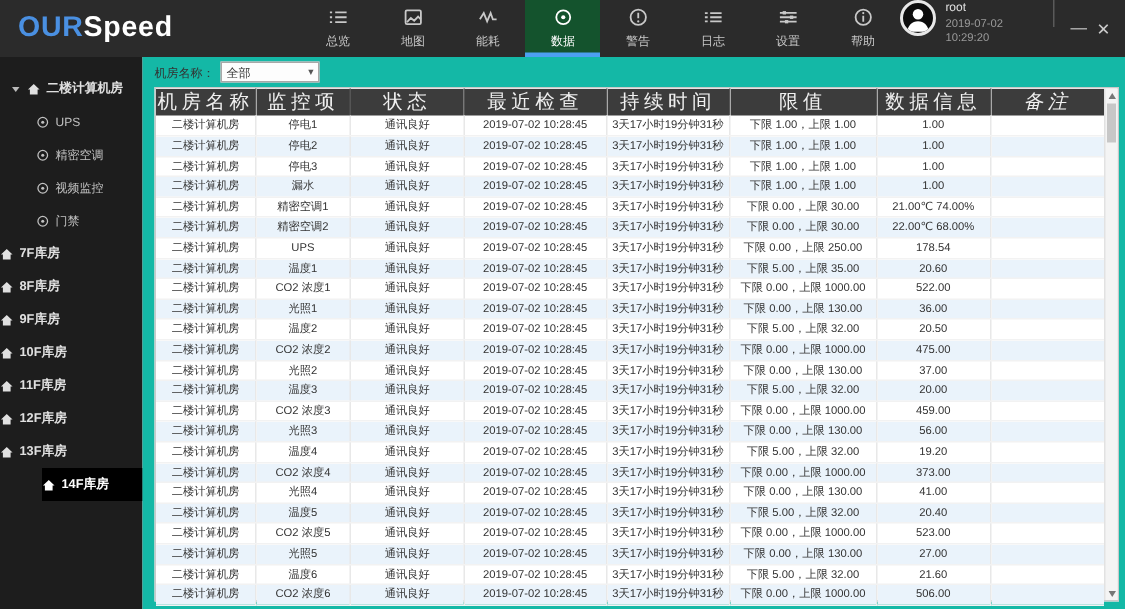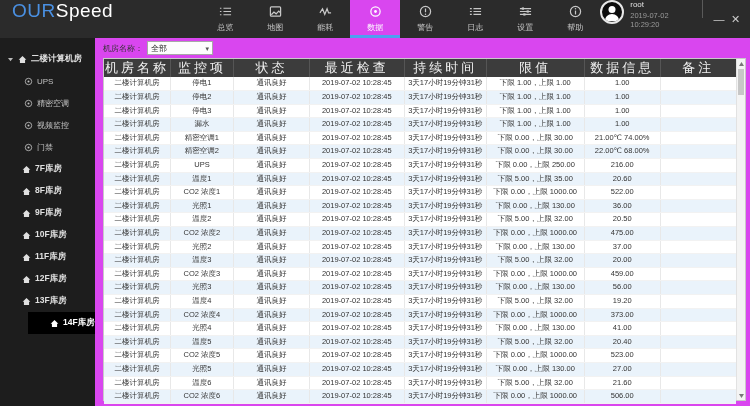--- a/index.html
+++ b/index.html
@@ -2,28 +2,28 @@
 <html><head>
 <meta charset="utf-8">
 <style>
   * { margin:0; padding:0; box-sizing:border-box; }
   html,body { width:750px; height:406px; overflow:hidden; background:#fff;
               font-family:"Liberation Sans","DejaVu Sans",sans-serif; }
 
   
   .topbar { position:absolute; top:0; left:0; width:750px; height:38px;
             background:#2b2b2b; display:flex; align-items:stretch; }
-  .logo { width:225px; display:flex; padding-left:12px;
-          font-size:19px; font-weight:normal; letter-spacing:0.5px; }
+  .logo { width:225px; display:flex; align-items:center; padding-left:12px;
+          font-size:19px; font-weight:bold; letter-spacing:0.5px; }
   .logo .p1 { color:#4a90e2; }
   .logo .p2 { color:#ffffff; }
   .nav { display:flex; }
   .nav-item { width:50px; display:flex; flex-direction:column; align-items:center;
               justify-content:center; gap:4px; color:#c8c8c8; position:relative; cursor:pointer; }
-  .nav-item.active { background:#d946ef; color:#fff; }
+  .nav-item.active { background:#14532d; color:#fff; }
   .nav-item.active::after { content:""; position:absolute; left:0; right:0; bottom:0;
                             height:3px; background:#4da0f0; }
   .nav-icon { height:13px; display:flex; align-items:center; }
   .nav-icon svg { width:13px; height:13px; }
   .nav-label { font-size:8px; }
 
   .user-area { margin-left:auto; display:flex; align-items:flex-start; padding-right:6px; }
   .avatar { width:24px; height:24px; border-radius:50%; background:#0d0d0d;
             border:2px solid #e8e8e8; overflow:hidden; flex:none; }
   .avatar svg { width:100%; height:100%; }
@@ -37,39 +37,39 @@
   
   .sidebar { position:absolute; top:38px; left:0; bottom:0; width:95px;
              background:#1d1d1d; padding-top:10px; }
   .side-item { height:22px; display:flex; align-items:center; gap:4px; padding-left:7px;
                color:#e0e0e0; font-size:8.5px; font-weight:bold; cursor:pointer; white-space:nowrap; }
   .side-item .caret { width:7px; color:#bbb; display:flex; }
   .side-item .caret svg { width:7px; height:7px; }
   .side-item .glyph { display:flex; }
   .side-item .glyph svg { width:9px; height:9px; }
   .side-item.sub { padding-left:24px; font-weight:normal; color:#c2c2c2; font-size:8px; }
-  .side-item.room { padding-left:22px; }
+  .side-item.room { padding-left:0; }
   .side-item.selected { background:#000000; color:#ffffff;margin-left:28px; }
 
   
-  .main { position:absolute; left:95px; top:38px; right:0; bottom:0; background:#d946ef; }
+  .main { position:absolute; left:95px; top:38px; right:0; bottom:0; background:#14b8a6; }
   .filter-bar { height:20px; display:flex; align-items:center; gap:4px; padding-left:8px; }
   .filter-label { font-size:8px; color:#333; }
   .select-box { width:66px; height:14px; border:1px solid #a8a8a8; background:#fdfdfd;
                 display:flex; align-items:center; justify-content:space-between;
                 padding:0 3px; font-size:8px; color:#333; cursor:pointer; }
   .select-caret { font-size:7px; color:#555; line-height:1; }
 
   .table-wrap { position:absolute; left:8px; right:4px; top:20px; bottom:5px;
                 border:1px solid #c9c9c9; background:#fff; }
   table { width:calc(100% - 9px); border-collapse:collapse; table-layout:fixed; }
   thead th { background:#3c3c3c; color:#f0f0f0; font-size:13px; font-weight:normal;
              letter-spacing:3px; height:13px; border-right:1px solid #555;
              white-space:nowrap; overflow:hidden; }
-  thead th:last-child { border-right:none; }
+  thead th:last-child { border-right:none;font-style:italic; }
   tbody td { font-size:7.5px; color:#333; text-align:center; height:13.6px;
              line-height:12.6px; padding:0 2px; border-right:1px solid #e8e8e8;
              border-bottom:1px solid #f2f2f2; white-space:nowrap; overflow:hidden; }
   tbody td:last-child { border-right:none; }
   tr.even td { background:#eaf3fb; }
   th:nth-child(1){width:10.5%} th:nth-child(2){width:10%}
   th:nth-child(3){width:12%}  th:nth-child(4){width:15%}
   th:nth-child(5){width:13%}  th:nth-child(6){width:15.5%}
   th:nth-child(7){width:12%}  th:nth-child(8){width:12%}
 
@@ -385,21 +385,21 @@
             <td>22.00℃  68.00%</td>
             <td></td>
           </tr>
           <tr class="odd">
             <td>二楼计算机房</td>
             <td>UPS</td>
             <td>通讯良好</td>
             <td>2019-07-02 10:28:45</td>
             <td>3天17小时19分钟31秒</td>
             <td>下限 0.00，上限 250.00</td>
-            <td>216.00</td>
+            <td>178.54</td>
             <td></td>
           </tr>
           <tr class="even">
             <td>二楼计算机房</td>
             <td>温度1</td>
             <td>通讯良好</td>
             <td>2019-07-02 10:28:45</td>
             <td>3天17小时19分钟31秒</td>
             <td>下限 5.00，上限 35.00</td>
             <td>20.60</td>

